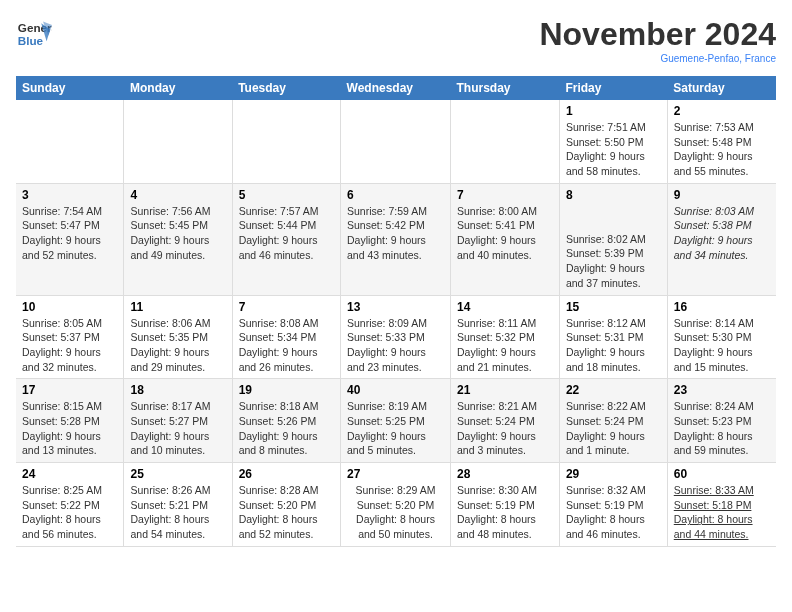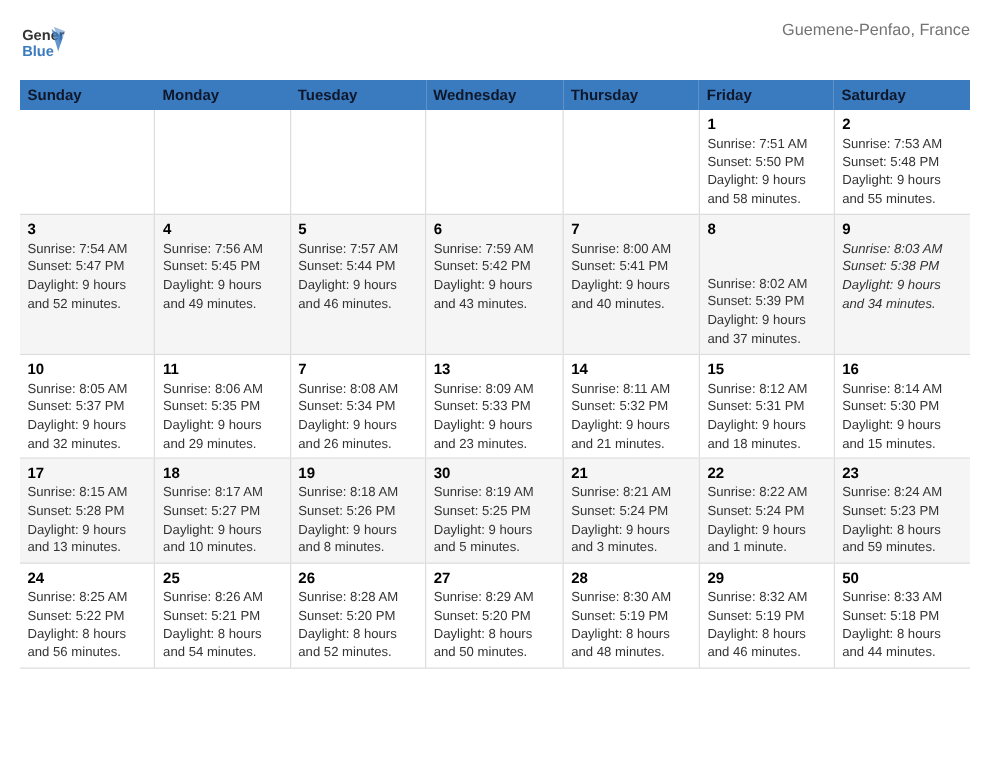--- a/index.html
+++ b/index.html
@@ -27,31 +27,31 @@
     }
     .title-area {
       text-align: right;
     }
     .month-title {
       font-size: 32px;
       font-weight: bold;
       color: #333;
     }
     .subtitle {
-      font-size: 13px;
-      color: #737373;
+      font-size: 10px;
+      color: #3b82f6;
     }
     table {
       width: 100%;
       border-collapse: collapse;
       font-size: 11px;
     }
     thead tr th {
       background-color: #3a7abf;
-      color: #0f172a;
+      color: #ffffff;
       text-align: left;
       padding: 5px 6px;
       font-size: 12px;
       font-weight: bold;
     }
     tbody tr {
       border-bottom: 1px solid #ddd;
     }
     tbody tr:nth-child(even) {
       background: #f5f5f5;
@@ -86,20 +86,21 @@
 <div class="header-area">
   <div class="logo">
     <svg class="logo-icon" viewBox="0 0 40 40">
       <text x="2" y="18" font-size="13" font-weight="bold" fill="#333">General</text>
       <text x="2" y="32" font-size="13" font-weight="bold" fill="#3a7abf">Blue</text>
       <polygon points="28,8 38,15 34,28" fill="#3a7abf" opacity="0.8"></polygon>
       <polygon points="30,6 40,10 36,22" fill="#3a7abf" opacity="0.5"></polygon>
     </svg>
   </div>
   <div class="title-area">
+    <div class="month-title">November 2024</div>
     <div class="subtitle">Guemene-Penfao, France</div>
   </div>
 </div>
 
 <table>
   <thead>
     <tr>
     <th>Sunday</th>
         <th>Monday</th>
         <th>Tuesday</th>
@@ -230,21 +231,21 @@
 Sunset: 5:27 PM
 Daylight: 9 hours and 10 minutes.</div>
         </td>
         <td>
           <div class="day-num">19</div>
           <div class="day-info" style="white-space: pre-line;">Sunrise: 8:18 AM
 Sunset: 5:26 PM
 Daylight: 9 hours and 8 minutes.</div>
         </td>
         <td>
-          <div class="day-num">30</div>
+          <div class="day-num">40</div>
           <div class="day-info" style="white-space: pre-line;">Sunrise: 8:19 AM
 Sunset: 5:25 PM
 Daylight: 9 hours and 5 minutes.</div>
         </td>
         <td>
           <div class="day-num">21</div>
           <div class="day-info" style="white-space: pre-line;">Sunrise: 8:21 AM
 Sunset: 5:24 PM
 Daylight: 9 hours and 3 minutes.</div>
         </td>
@@ -275,37 +276,37 @@
 Daylight: 8 hours and 54 minutes.</div>
         </td>
         <td>
           <div class="day-num">26</div>
           <div class="day-info" style="white-space: pre-line;">Sunrise: 8:28 AM
 Sunset: 5:20 PM
 Daylight: 8 hours and 52 minutes.</div>
         </td>
         <td>
           <div class="day-num">27</div>
-          <div class="day-info" style="white-space: pre-line;">Sunrise: 8:29 AM
+          <div class="day-info" style="white-space: pre-line; text-align: center;">Sunrise: 8:29 AM
 Sunset: 5:20 PM
 Daylight: 8 hours and 50 minutes.</div>
         </td>
         <td>
           <div class="day-num">28</div>
           <div class="day-info" style="white-space: pre-line;">Sunrise: 8:30 AM
 Sunset: 5:19 PM
 Daylight: 8 hours and 48 minutes.</div>
         </td>
         <td>
           <div class="day-num">29</div>
           <div class="day-info" style="white-space: pre-line;">Sunrise: 8:32 AM
 Sunset: 5:19 PM
 Daylight: 8 hours and 46 minutes.</div>
         </td>
         <td>
-          <div class="day-num">50</div>
-          <div class="day-info" style="white-space: pre-line;">Sunrise: 8:33 AM
+          <div class="day-num">60</div>
+          <div class="day-info" style="white-space: pre-line; text-decoration: underline;">Sunrise: 8:33 AM
 Sunset: 5:18 PM
 Daylight: 8 hours and 44 minutes.</div>
         </td>
       </tr>
     </tbody>
 </table>
 
 </body></html>

